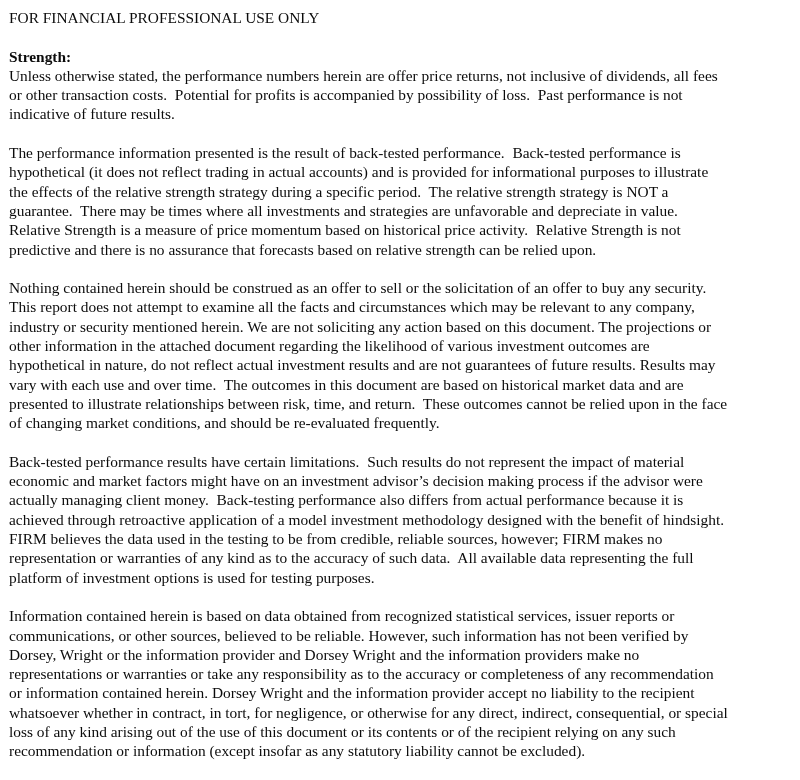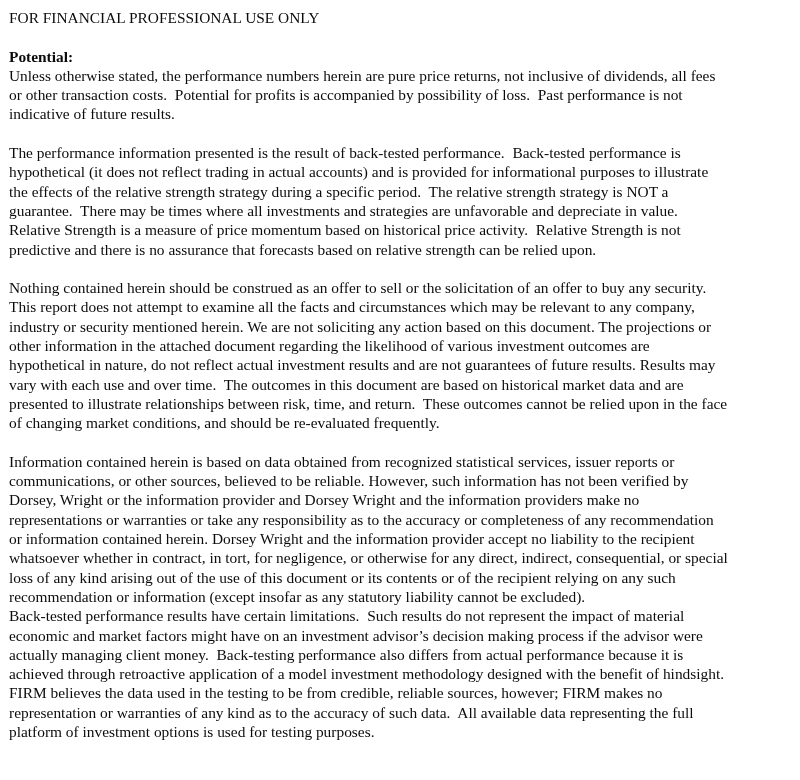--- a/index.html
+++ b/index.html
@@ -22,51 +22,51 @@
   }
   .block.no-gap { margin-bottom: 0; }
   .heading { font-weight: bold; }
 </style>
 </head>
 <body>
 
 <main class="doc">
   <div class="block">FOR FINANCIAL PROFESSIONAL USE ONLY</div>
 
-  <div class="block no-gap heading">Potential:</div>
+  <div class="block no-gap heading">Strength:</div>
 
-  <div class="block">Unless otherwise stated, the performance numbers herein are pure price returns, not inclusive of dividends, all fees
+  <div class="block">Unless otherwise stated, the performance numbers herein are offer price returns, not inclusive of dividends, all fees
 or other transaction costs.  Potential for profits is accompanied by possibility of loss.  Past performance is not
 indicative of future results.</div>
 
   <div class="block">The performance information presented is the result of back-tested performance.  Back-tested performance is
 hypothetical (it does not reflect trading in actual accounts) and is provided for informational purposes to illustrate
 the effects of the relative strength strategy during a specific period.  The relative strength strategy is NOT a
 guarantee.  There may be times where all investments and strategies are unfavorable and depreciate in value.
 Relative Strength is a measure of price momentum based on historical price activity.  Relative Strength is not
 predictive and there is no assurance that forecasts based on relative strength can be relied upon.</div>
 
   <div class="block">Nothing contained herein should be construed as an offer to sell or the solicitation of an offer to buy any security.
 This report does not attempt to examine all the facts and circumstances which may be relevant to any company,
 industry or security mentioned herein. We are not soliciting any action based on this document. The projections or
 other information in the attached document regarding the likelihood of various investment outcomes are
 hypothetical in nature, do not reflect actual investment results and are not guarantees of future results. Results may
 vary with each use and over time.  The outcomes in this document are based on historical market data and are
 presented to illustrate relationships between risk, time, and return.  These outcomes cannot be relied upon in the face
 of changing market conditions, and should be re-evaluated frequently.</div>
 
+  <div class="block">Back-tested performance results have certain limitations.  Such results do not represent the impact of material
+economic and market factors might have on an investment advisor’s decision making process if the advisor were
+actually managing client money.  Back-testing performance also differs from actual performance because it is
+achieved through retroactive application of a model investment methodology designed with the benefit of hindsight.
+FIRM believes the data used in the testing to be from credible, reliable sources, however; FIRM makes no
+representation or warranties of any kind as to the accuracy of such data.  All available data representing the full
+platform of investment options is used for testing purposes.</div>
+
   <div class="block no-gap">Information contained herein is based on data obtained from recognized statistical services, issuer reports or
 communications, or other sources, believed to be reliable. However, such information has not been verified by
 Dorsey, Wright or the information provider and Dorsey Wright and the information providers make no
 representations or warranties or take any responsibility as to the accuracy or completeness of any recommendation
 or information contained herein. Dorsey Wright and the information provider accept no liability to the recipient
 whatsoever whether in contract, in tort, for negligence, or otherwise for any direct, indirect, consequential, or special
 loss of any kind arising out of the use of this document or its contents or of the recipient relying on any such
 recommendation or information (except insofar as any statutory liability cannot be excluded).</div>
-
-  <div class="block">Back-tested performance results have certain limitations.  Such results do not represent the impact of material
-economic and market factors might have on an investment advisor’s decision making process if the advisor were
-actually managing client money.  Back-testing performance also differs from actual performance because it is
-achieved through retroactive application of a model investment methodology designed with the benefit of hindsight.
-FIRM believes the data used in the testing to be from credible, reliable sources, however; FIRM makes no
-representation or warranties of any kind as to the accuracy of such data.  All available data representing the full
-platform of investment options is used for testing purposes.</div>
 </main>
 
 </body></html>

